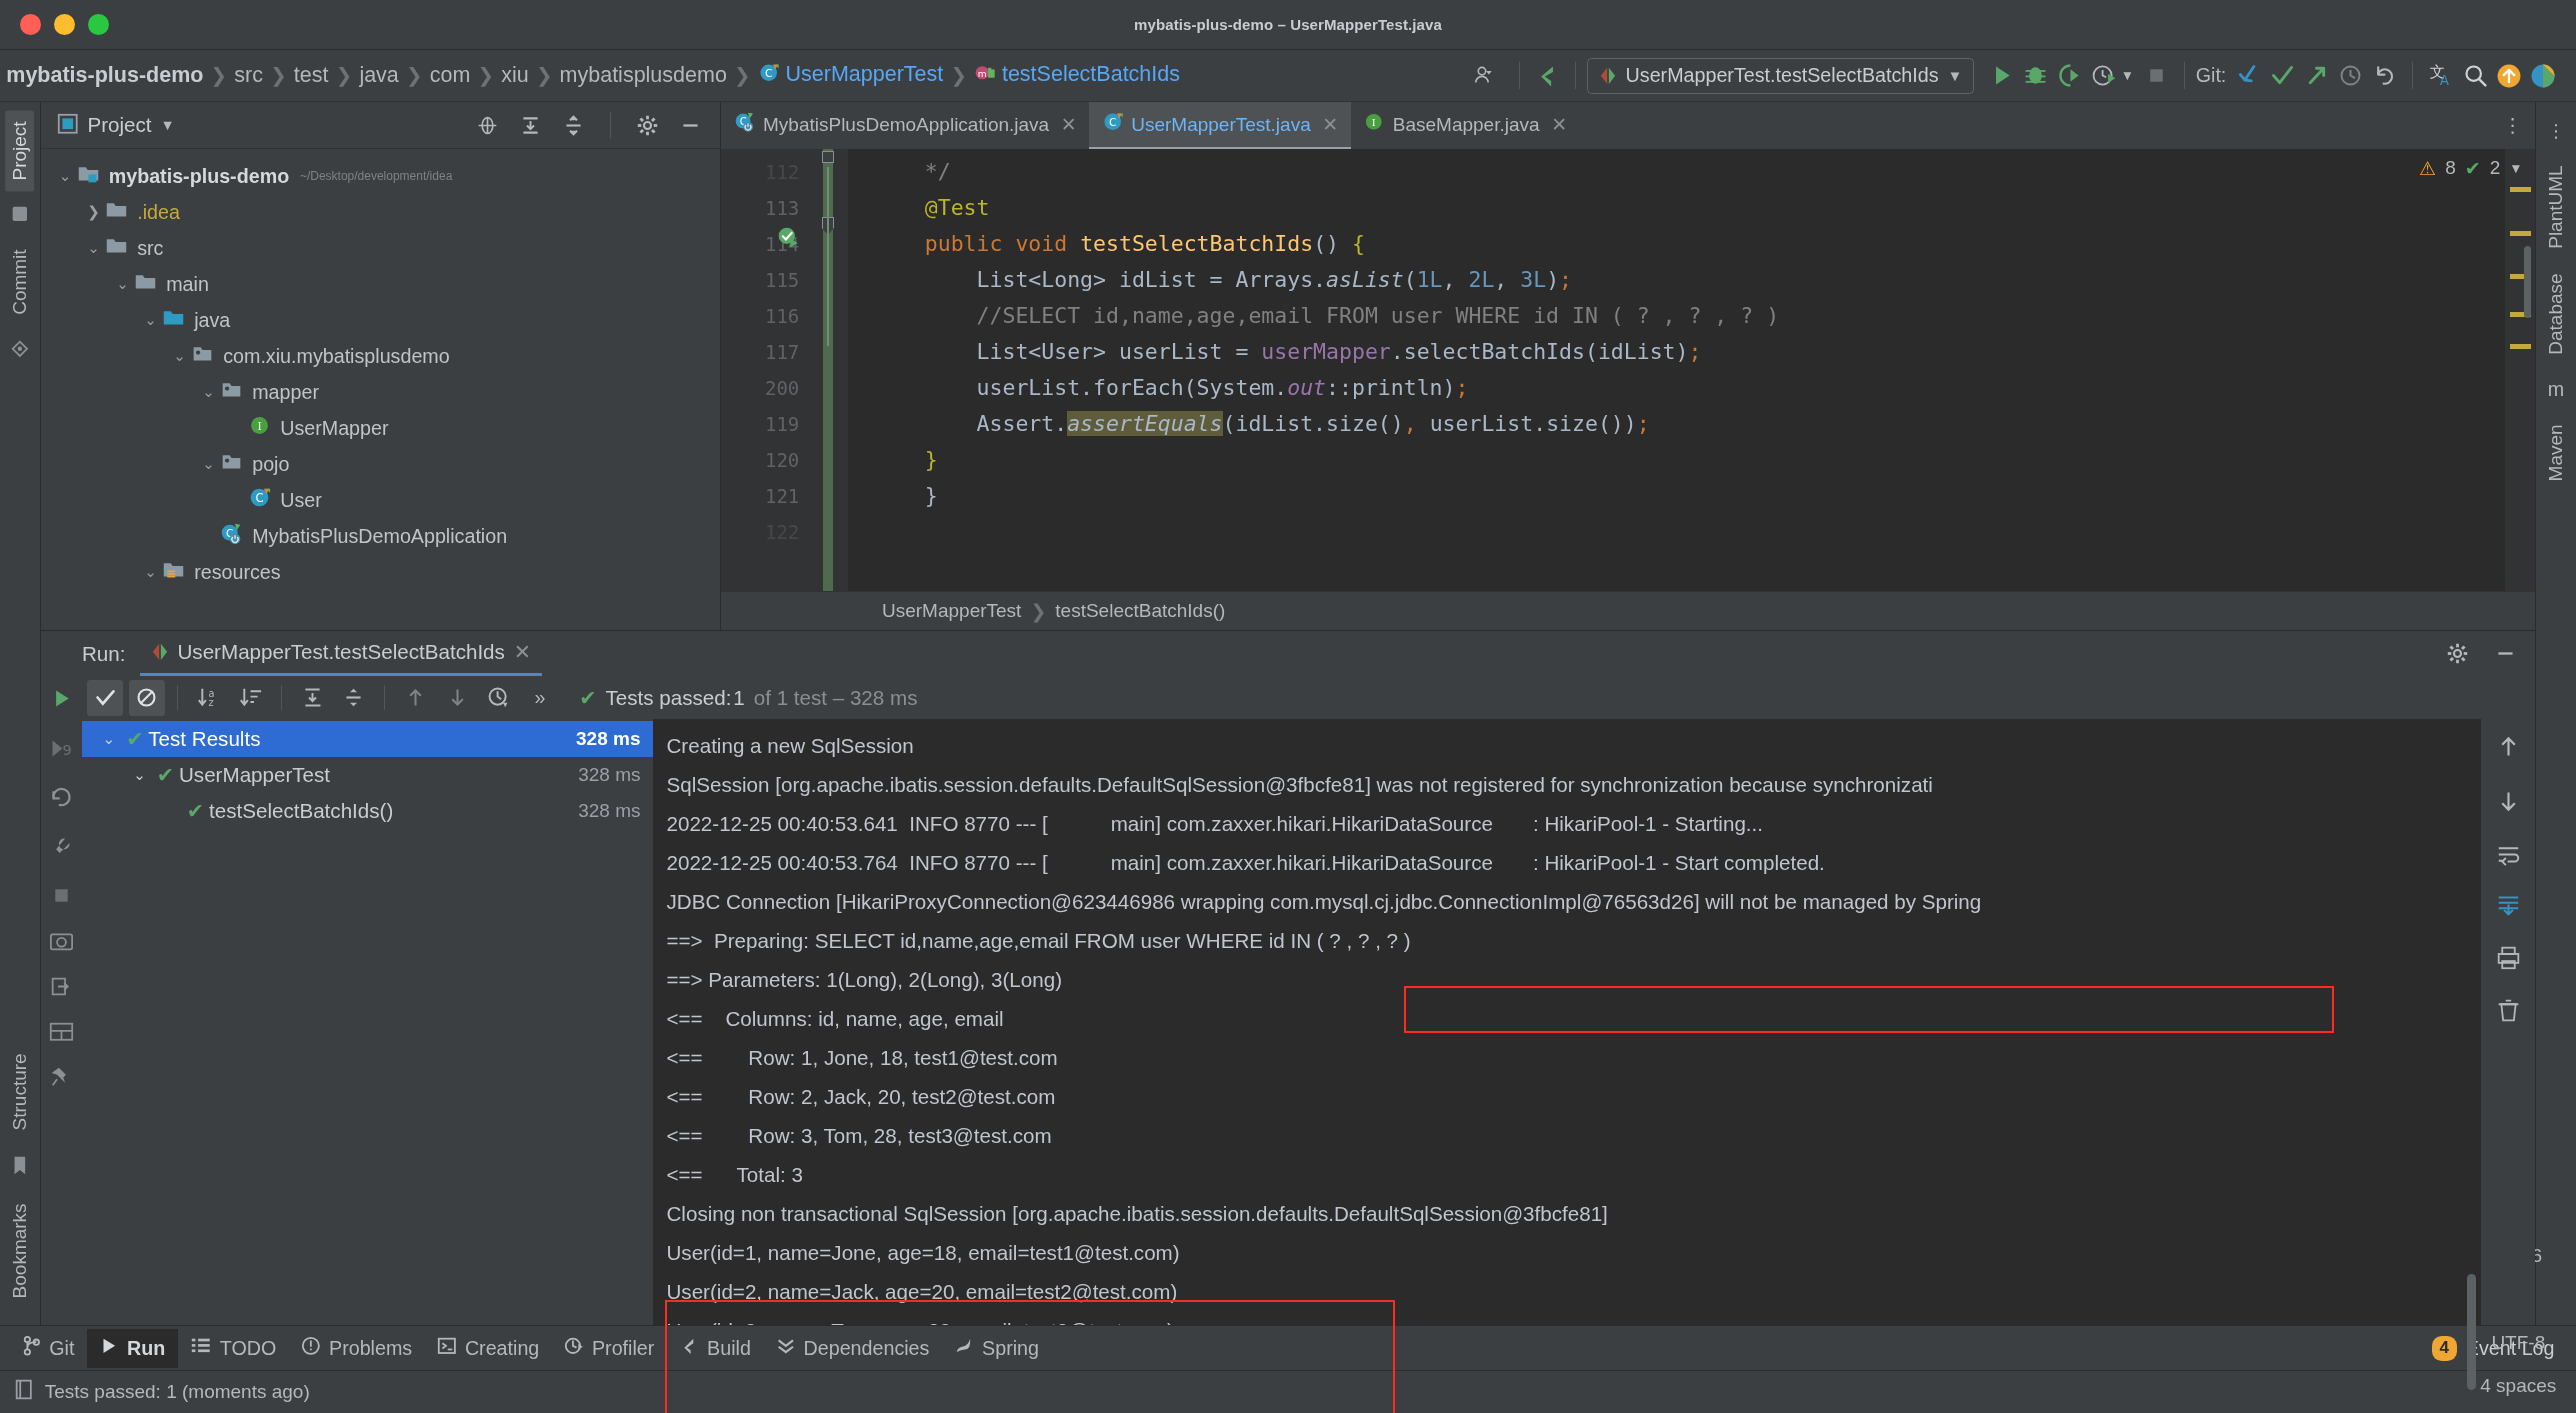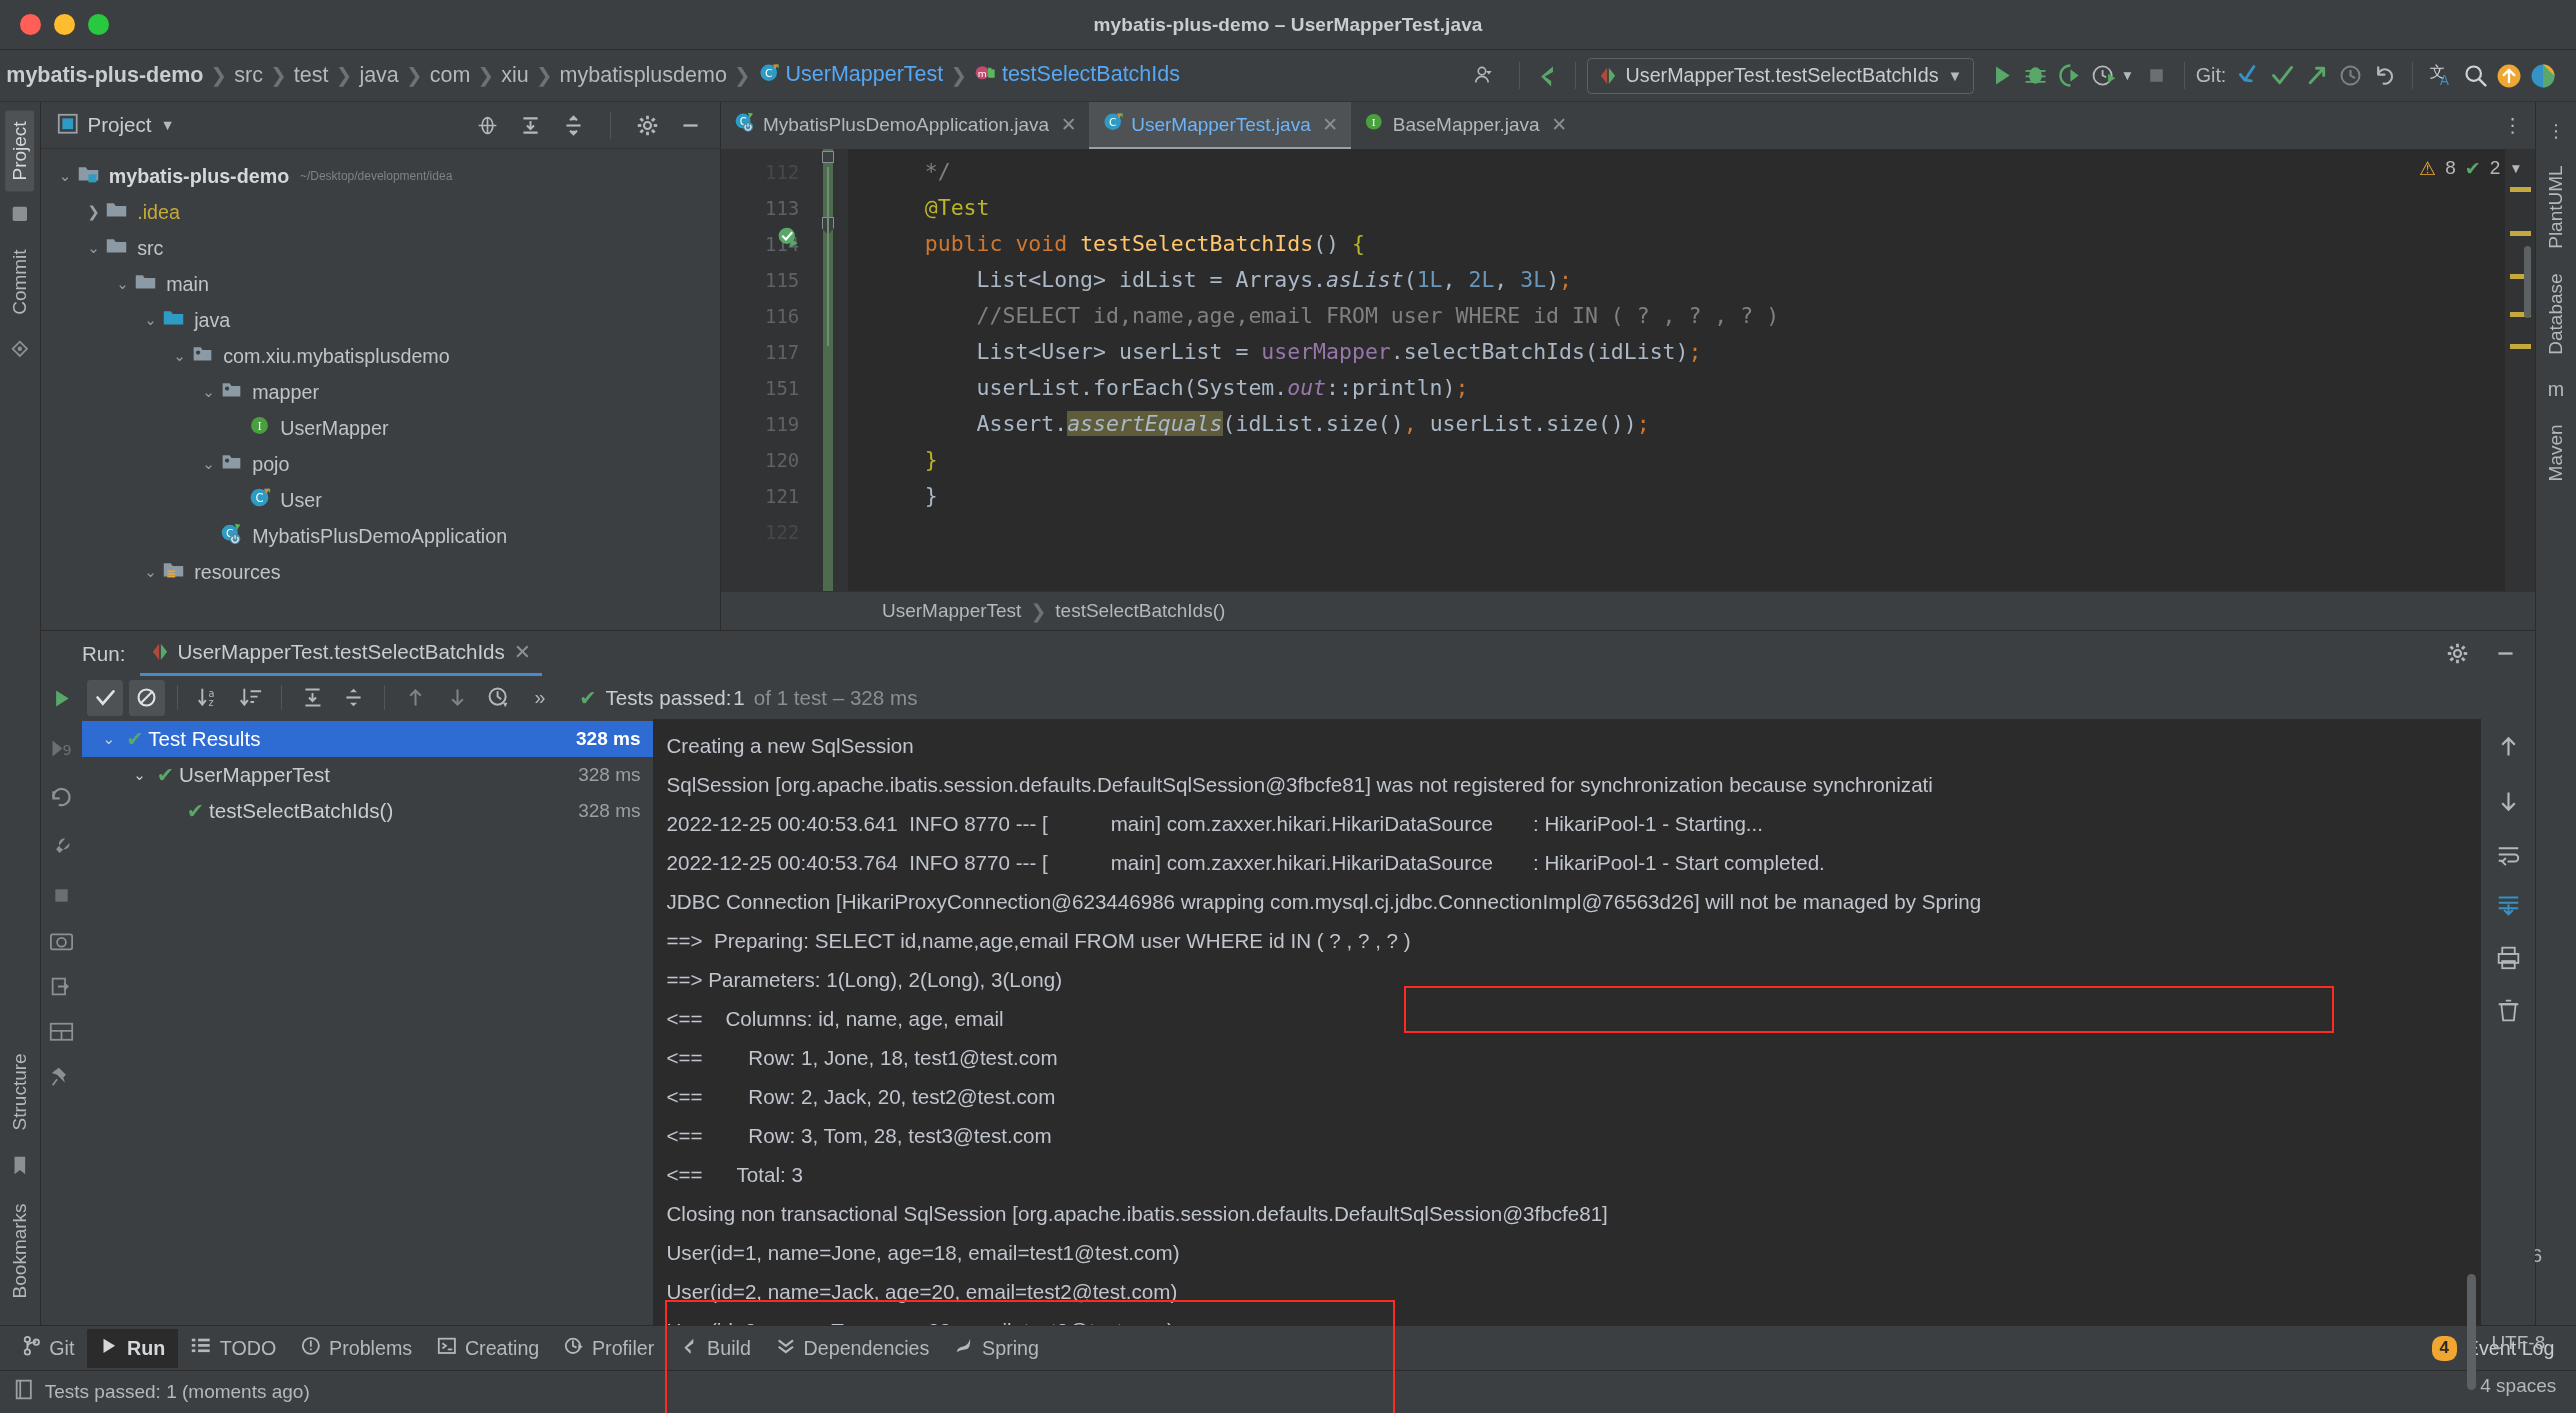--- a/index.html
+++ b/index.html
@@ -24,21 +24,21 @@
     position: relative;
     border-bottom: 0.9px solid #2b2b2b;
   }
   .traffic { display: flex; gap: 12.5px; padding-left: 19.7px; align-items: center; }
   .dot { width: 21.5px; height: 21.5px; border-radius: 50%; }
   .dot.red { background: #ff5f57; }
   .dot.yellow { background: #febc2e; }
   .dot.green { background: #28c840; }
   .win-title {
     position: absolute; left: 0; right: 0; text-align: center;
-    font-size: 19px; font-weight: bold; color: #c8cdd2;
+    font-size: 15px; font-weight: bold; color: #c8cdd2;
     letter-spacing: 0.1px;
   }
 
   
   .navbar {
     height: 52px; flex: 0 0 52px;
     background: #3c3f41;
     display: flex; align-items: center;
     padding: 0 16px 0 0;
     gap: 0;
@@ -584,21 +584,21 @@
               <span style="font-size:13.4px;">▼</span>
             </div>
 
             <div class="gutter" id="gutter">
                 <div style="opacity: 0.45;">112</div>
                 <div style="opacity: 1;">113</div>
                 <div style="opacity: 1;">114</div>
                 <div style="opacity: 1;">115</div>
                 <div style="opacity: 1;">116</div>
                 <div style="opacity: 1;">117</div>
-                <div style="opacity: 1;">151</div>
+                <div style="opacity: 1;">200</div>
                 <div style="opacity: 1;">119</div>
                 <div style="opacity: 1;">120</div>
                 <div style="opacity: 1;">121</div>
                 <div style="opacity: 0.45;">122</div>
                 <div style="position: absolute; left: 55px; top: 76px;"><svg width="27" height="27" viewBox="0 0 30 30">
                     <circle cx="12" cy="12" r="9" fill="#59a869"></circle>
                     <path d="M7 12 L11 16 L18 8" stroke="#fff" stroke-width="2.4" fill="none"></path>
                     <path d="M16 15 L24 20 L16 25 Z" fill="#59a869"></path>
                   </svg></div>
               </div>

